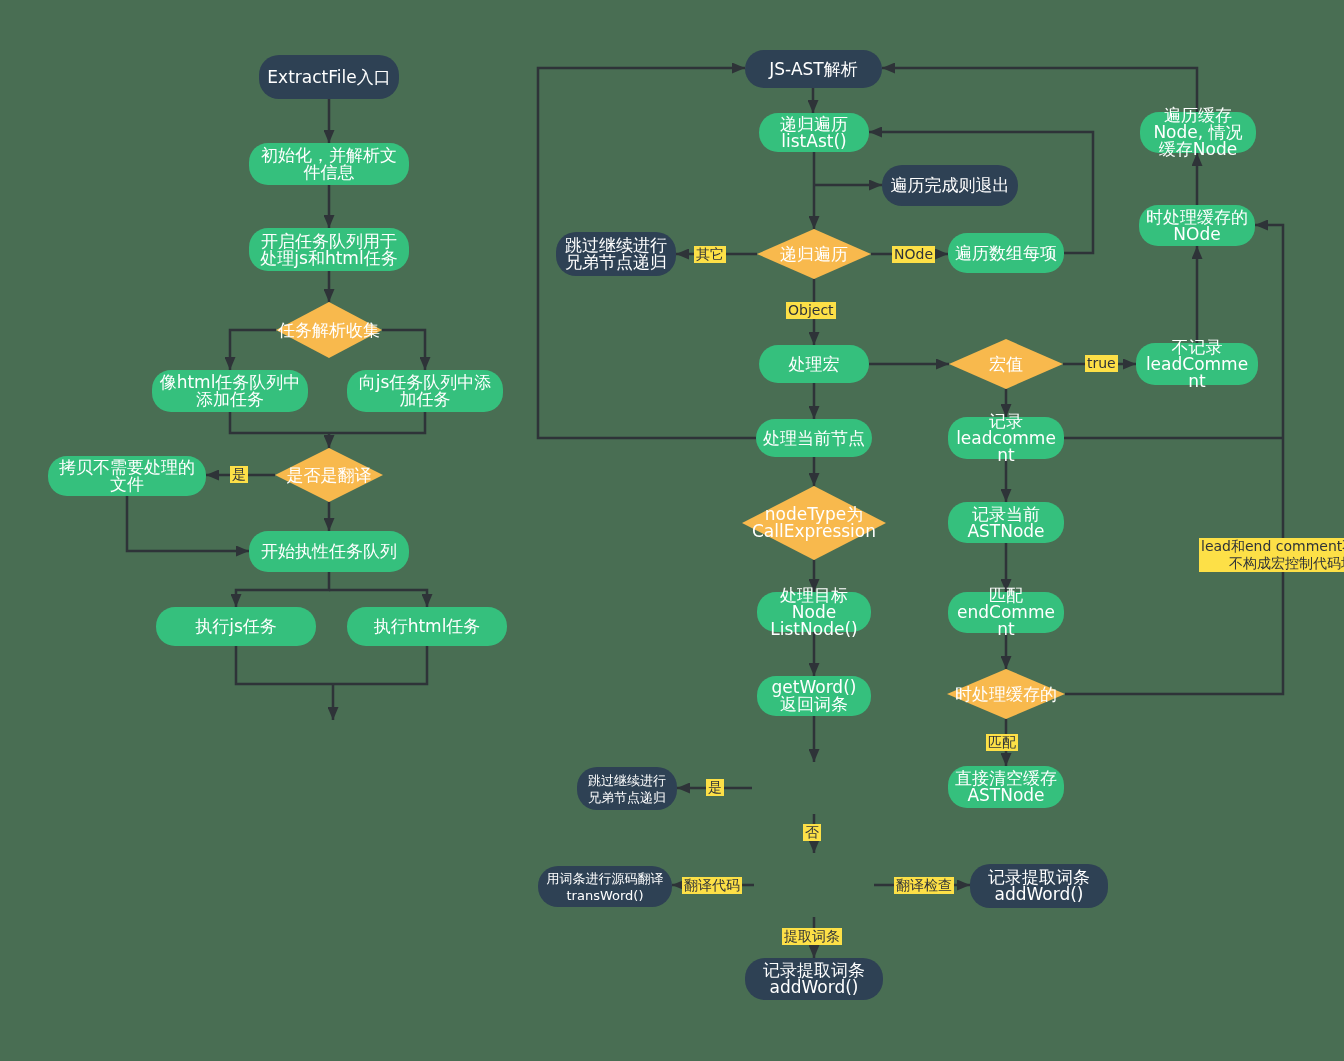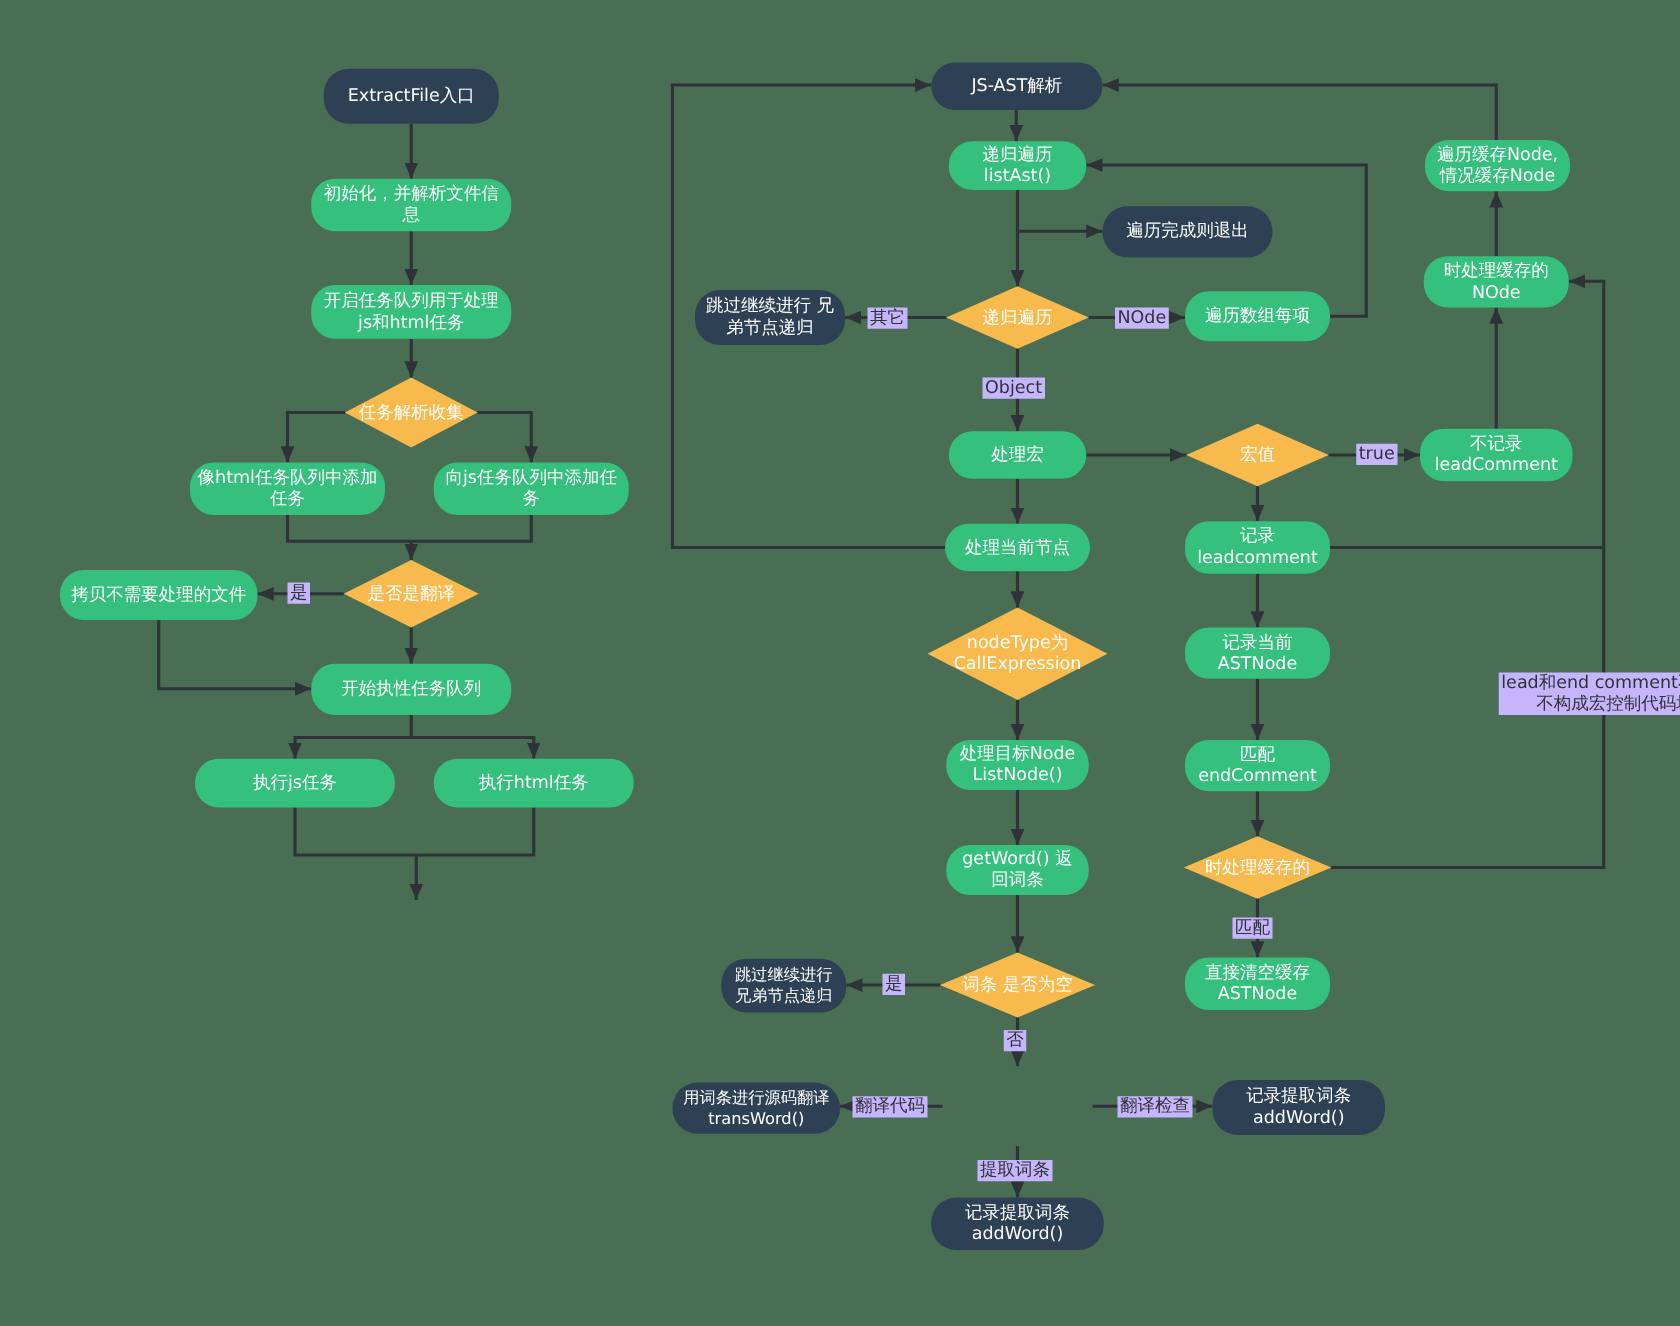--- a/index.html
+++ b/index.html
@@ -4,32 +4,32 @@
 <style>
   html,body{margin:0;padding:0;background:#496E53;}
   #stage{
     position:relative;width:1344px;height:1061px;overflow:hidden;
     background:#496E53;font-family:"DejaVu Sans",sans-serif;
   }
   svg.edges{position:absolute;left:0;top:0;z-index:0;}
   .e{fill:none;stroke:#2E3338;stroke-width:2.5px;}
   .node{
     position:absolute;z-index:1;display:flex;align-items:center;justify-content:center;
-    text-align:center;color:#ffffff;font-size:14px;line-height:17px;
+    text-align:center;color:#ffffff;font-size:17px;line-height:17px;
     overflow-wrap:break-word;
   }
   .node .label{position:relative;z-index:1;padding:0 6px;width:100%;box-sizing:border-box;}
   .dark{background:#2E4154;border-radius:20px;}
   .green{background:#35C07D;border-radius:19px;}
   .diamond{background:transparent;}
   .diamond svg{position:absolute;left:0;top:0;width:100%;height:100%;}
   .diamond polygon{fill:#F8B94D;}
   .diamond .label{padding:0 2px;}
   .elabel{
-    position:absolute;z-index:2;background:#c4b5fd;color:#2F3338;
+    position:absolute;z-index:2;background:#fde047;color:#2F3338;
     font-size:14px;line-height:17px;padding:0 2px;white-space:nowrap;text-align:center;
   }
 </style>
 </head>
 <body>
 
 <div id="stage">
 
   <svg class="edges" width="1344" height="1061" viewBox="0 0 1344 1061">
     <defs>
@@ -198,26 +198,20 @@
     <span class="label">nodeType为 CallExpression</span>
   </div>
 
   <div class="node green" style="left:757px;top:592px;width:114px;height:40px">
       <span class="label">处理目标Node ListNode()</span>
     </div>
   <div class="node green" style="left:757px;top:676px;width:114px;height:40px">
       <span class="label">getWord() 返回词条</span>
     </div>
 
-  <div class="node diamond" style="left:752px;top:762px;width:124px;height:52px">
-    <svg viewBox="0 0 100 100" preserveAspectRatio="none">
-        <polygon points="50,0 100,50 50,100 0,50"></polygon>
-      </svg>
-    <span class="label">词条 是否为空</span>
-  </div>
 
   <div class="node dark" style="left:577px;top:767px;width:100px;height:43px;font-size:13px">
       <span class="label">跳过继续进行 兄弟节点递归</span>
     </div>
 
 
   <div class="node dark" style="left:538px;top:866px;width:134px;height:41px;font-size:13px">
       <span class="label">用词条进行源码翻译transWord()</span>
     </div>
   <div class="node dark" style="left:970px;top:864px;width:138px;height:44px">

